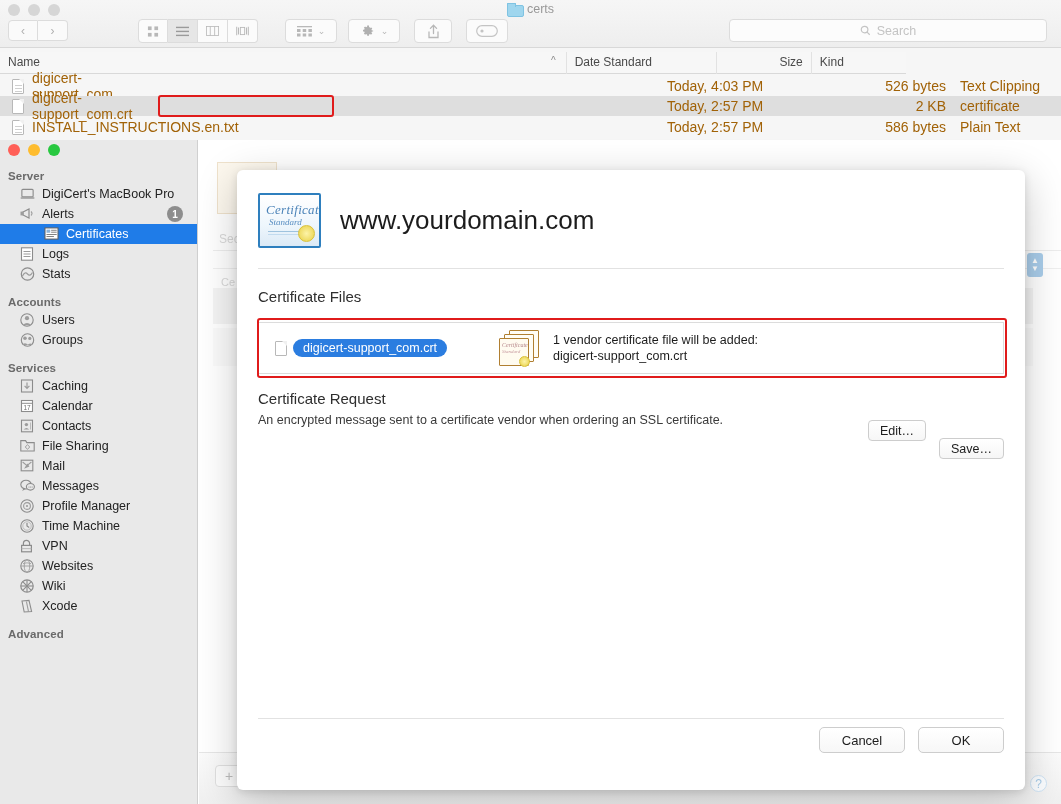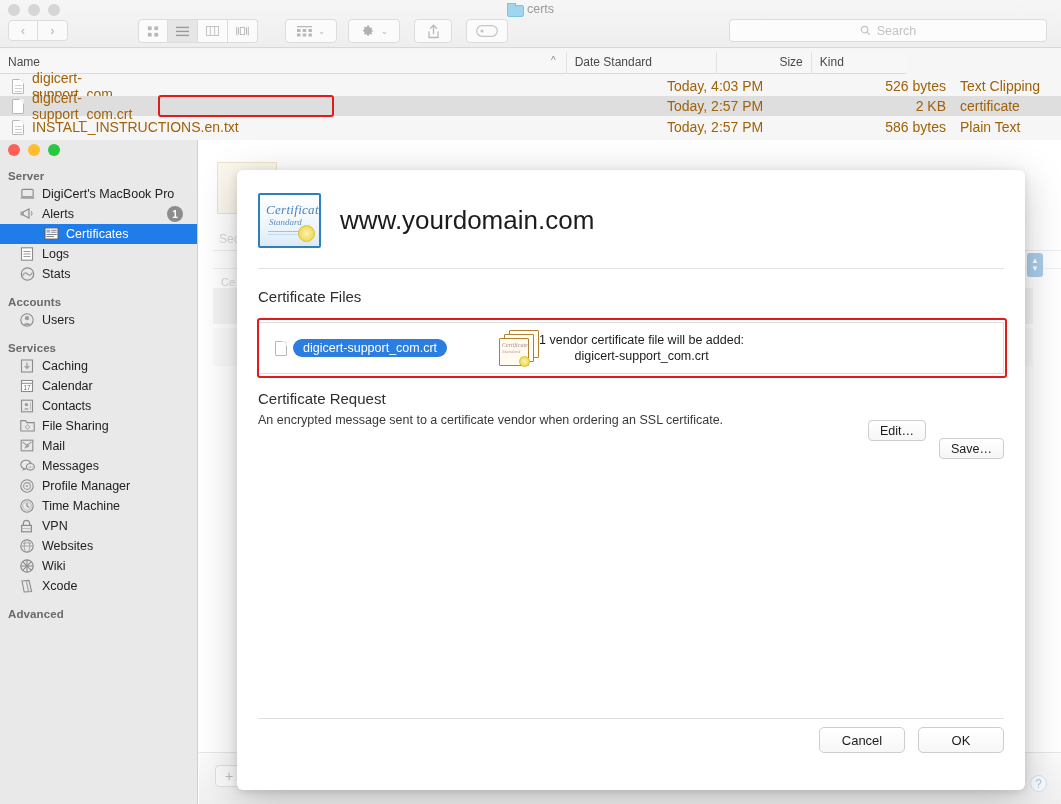--- a/index.html
+++ b/index.html
@@ -214,21 +214,21 @@
     background:radial-gradient(#fdf3a8,#e8d043); border:1px solid #d9c13a; z-index:5;
   }
   .certs-stack .cs-t {
     position:absolute; left:3px; top:12px; z-index:4; font-family:"Liberation Serif", serif;
     font-style:italic; font-size:6px; color:#b5868a;
   }
   .certs-stack .cs-t2 {
     position:absolute; left:3px; top:19px; z-index:4; font-family:"Liberation Serif", serif;
     font-style:italic; font-size:5px; color:#c79aa0;
   }
-  .files-msg { font-size:12.5px; color:#1c1c1c; line-height:16px;text-align:center; }
+  .files-msg { margin-left:14px; font-size:12.5px; color:#1c1c1c; line-height:16px; }
 
   .req-desc { position:absolute; left:21px; top:243px; font-size:12.5px; color:#3a3a3a; }
   .sq-btn {
     position:absolute; height:21px; min-width:55px; padding:0 11px;
     border:1px solid #cdcdcd; border-radius:4px;
     background:linear-gradient(#ffffff,#f6f6f6);
     font-size:12.5px; color:#1c1c1c;
     display:flex; align-items:center; justify-content:center;
   }
   .foot-rule { position:absolute; left:21px; right:21px; top:548px; height:1px; background:#e2e2e2; }
@@ -471,20 +471,32 @@
           <span class="sb-ico">
             <svg width="14" height="14" viewBox="0 0 14 14">
                 <circle cx="7" cy="7" r="6.2" fill="none" stroke="#8c8c8c" stroke-width="1.1"></circle>
                 <circle cx="7" cy="5.2" r="2.1" fill="#9c9c9c"></circle>
                 <path d="M2.8 12.2 Q7 8 11.2 12.2" fill="#9c9c9c"></path>
               </svg>
           </span>
           <span>Users</span>
         </div>
 
+        <div class="sb-item">
+          <span class="sb-ico">
+            <svg width="15" height="14" viewBox="0 0 15 14">
+                <circle cx="7.5" cy="7" r="6.2" fill="none" stroke="#8c8c8c" stroke-width="1.1"></circle>
+                <circle cx="5" cy="5.2" r="1.8" fill="#9c9c9c"></circle>
+                <circle cx="9.8" cy="5.4" r="1.6" fill="#9c9c9c"></circle>
+                <path d="M1.8 12 Q5 8.4 8.2 12" fill="#9c9c9c"></path>
+                <path d="M7.4 12 Q10 8.8 13 12" fill="#9c9c9c"></path>
+              </svg>
+          </span>
+          <span>Groups</span>
+        </div>
 
         <div class="sb-section" style="padding-top:12px;">Services</div>
 
         <div class="sb-item">
           <span class="sb-ico">
             <svg width="14" height="14" viewBox="0 0 14 14">
                 <rect x="1.5" y="1" width="11" height="12" fill="none" stroke="#8c8c8c" stroke-width="1.1"></rect>
                 <path d="M7 3.5 L7 9 M4.6 6.8 L7 9.3 L9.4 6.8" fill="none" stroke="#9c9c9c" stroke-width="1.2"></path>
               </svg>
           </span>

